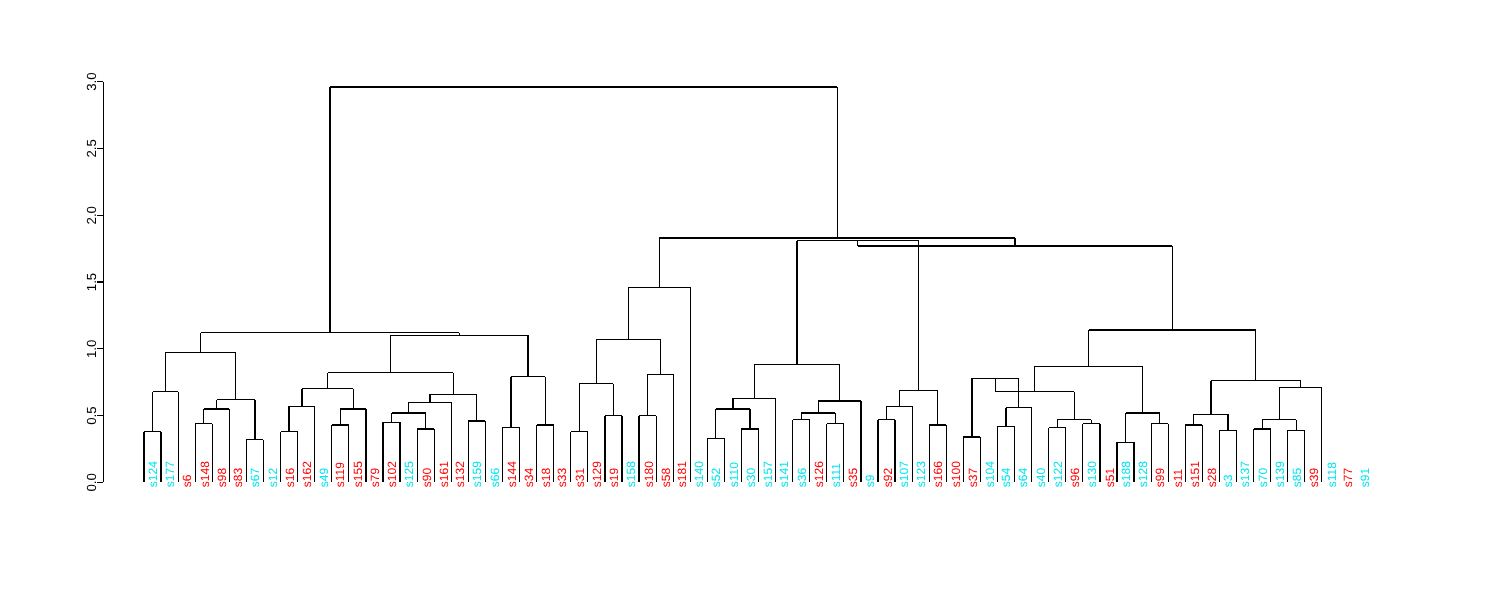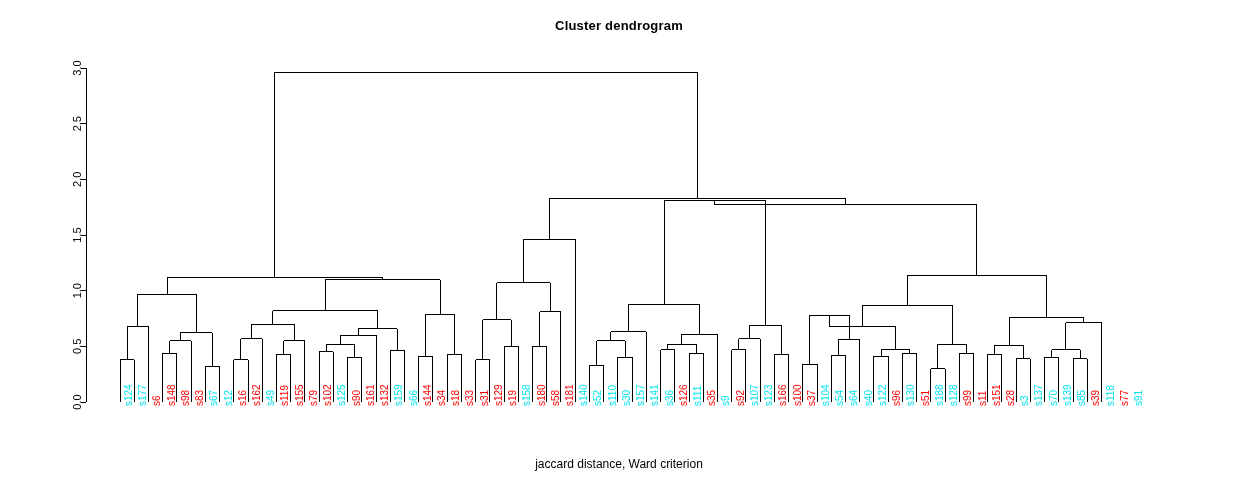--- a/index.html
+++ b/index.html
@@ -11,21 +11,20 @@
         font-size:12px;color:#000;}
   #svgwrap{position:absolute;left:0;top:0;}
   .ytick{font-size:11px;fill:#000;}
   .leaflab{position:absolute;font-size:10px;line-height:10px;
            transform-origin:left top;transform:rotate(-90deg);white-space:nowrap;}
 </style>
 </head>
 <body>
 
 <div id="plot">
-  <div id="title">Cluster dendrogram</div>
   <svg id="svgwrap" width="1238" height="500">
     <g id="axis-layer">
         <line x1="86" y1="68" x2="86" y2="402" stroke="#000000" stroke-width="1" shape-rendering="crispEdges"></line>
         <line x1="81" y1="402" x2="86" y2="402" stroke="#000000" stroke-width="1" shape-rendering="crispEdges"></line>
         <text x="77" y="402" class="ytick" text-anchor="middle" dominant-baseline="central" transform="rotate(-90 77 402)">0.0</text>
         <line x1="81" y1="346.3333333333333" x2="86" y2="346.3333333333333" stroke="#000000" stroke-width="1" shape-rendering="crispEdges"></line>
         <text x="77" y="346.3333333333333" class="ytick" text-anchor="middle" dominant-baseline="central" transform="rotate(-90 77 346.3333333333333)">0.5</text>
         <line x1="81" y1="290.6666666666667" x2="86" y2="290.6666666666667" stroke="#000000" stroke-width="1" shape-rendering="crispEdges"></line>
         <text x="77" y="290.6666666666667" class="ytick" text-anchor="middle" dominant-baseline="central" transform="rotate(-90 77 290.6666666666667)">1.0</text>
         <line x1="81" y1="235" x2="86" y2="235" stroke="#000000" stroke-width="1" shape-rendering="crispEdges"></line>
@@ -314,14 +313,13 @@
       <div class="leaflab" style="color: rgb(0, 229, 238); left: 1020.2px; top: 406px;">s3</div>
       <div class="leaflab" style="color: rgb(0, 229, 238); left: 1034.42px; top: 406px;">s137</div>
       <div class="leaflab" style="color: rgb(0, 229, 238); left: 1048.65px; top: 406px;">s70</div>
       <div class="leaflab" style="color: rgb(0, 229, 238); left: 1062.87px; top: 406px;">s139</div>
       <div class="leaflab" style="color: rgb(0, 229, 238); left: 1077.1px; top: 406px;">s85</div>
       <div class="leaflab" style="color: rgb(255, 0, 0); left: 1091.32px; top: 406px;">s39</div>
       <div class="leaflab" style="color: rgb(0, 229, 238); left: 1105.55px; top: 406px;">s118</div>
       <div class="leaflab" style="color: rgb(255, 0, 0); left: 1119.77px; top: 406px;">s77</div>
       <div class="leaflab" style="color: rgb(0, 229, 238); left: 1134px; top: 406px;">s91</div>
     </div>
-  <div id="xlab">jaccard distance, Ward criterion</div>
 </div>
 
 </body></html>

